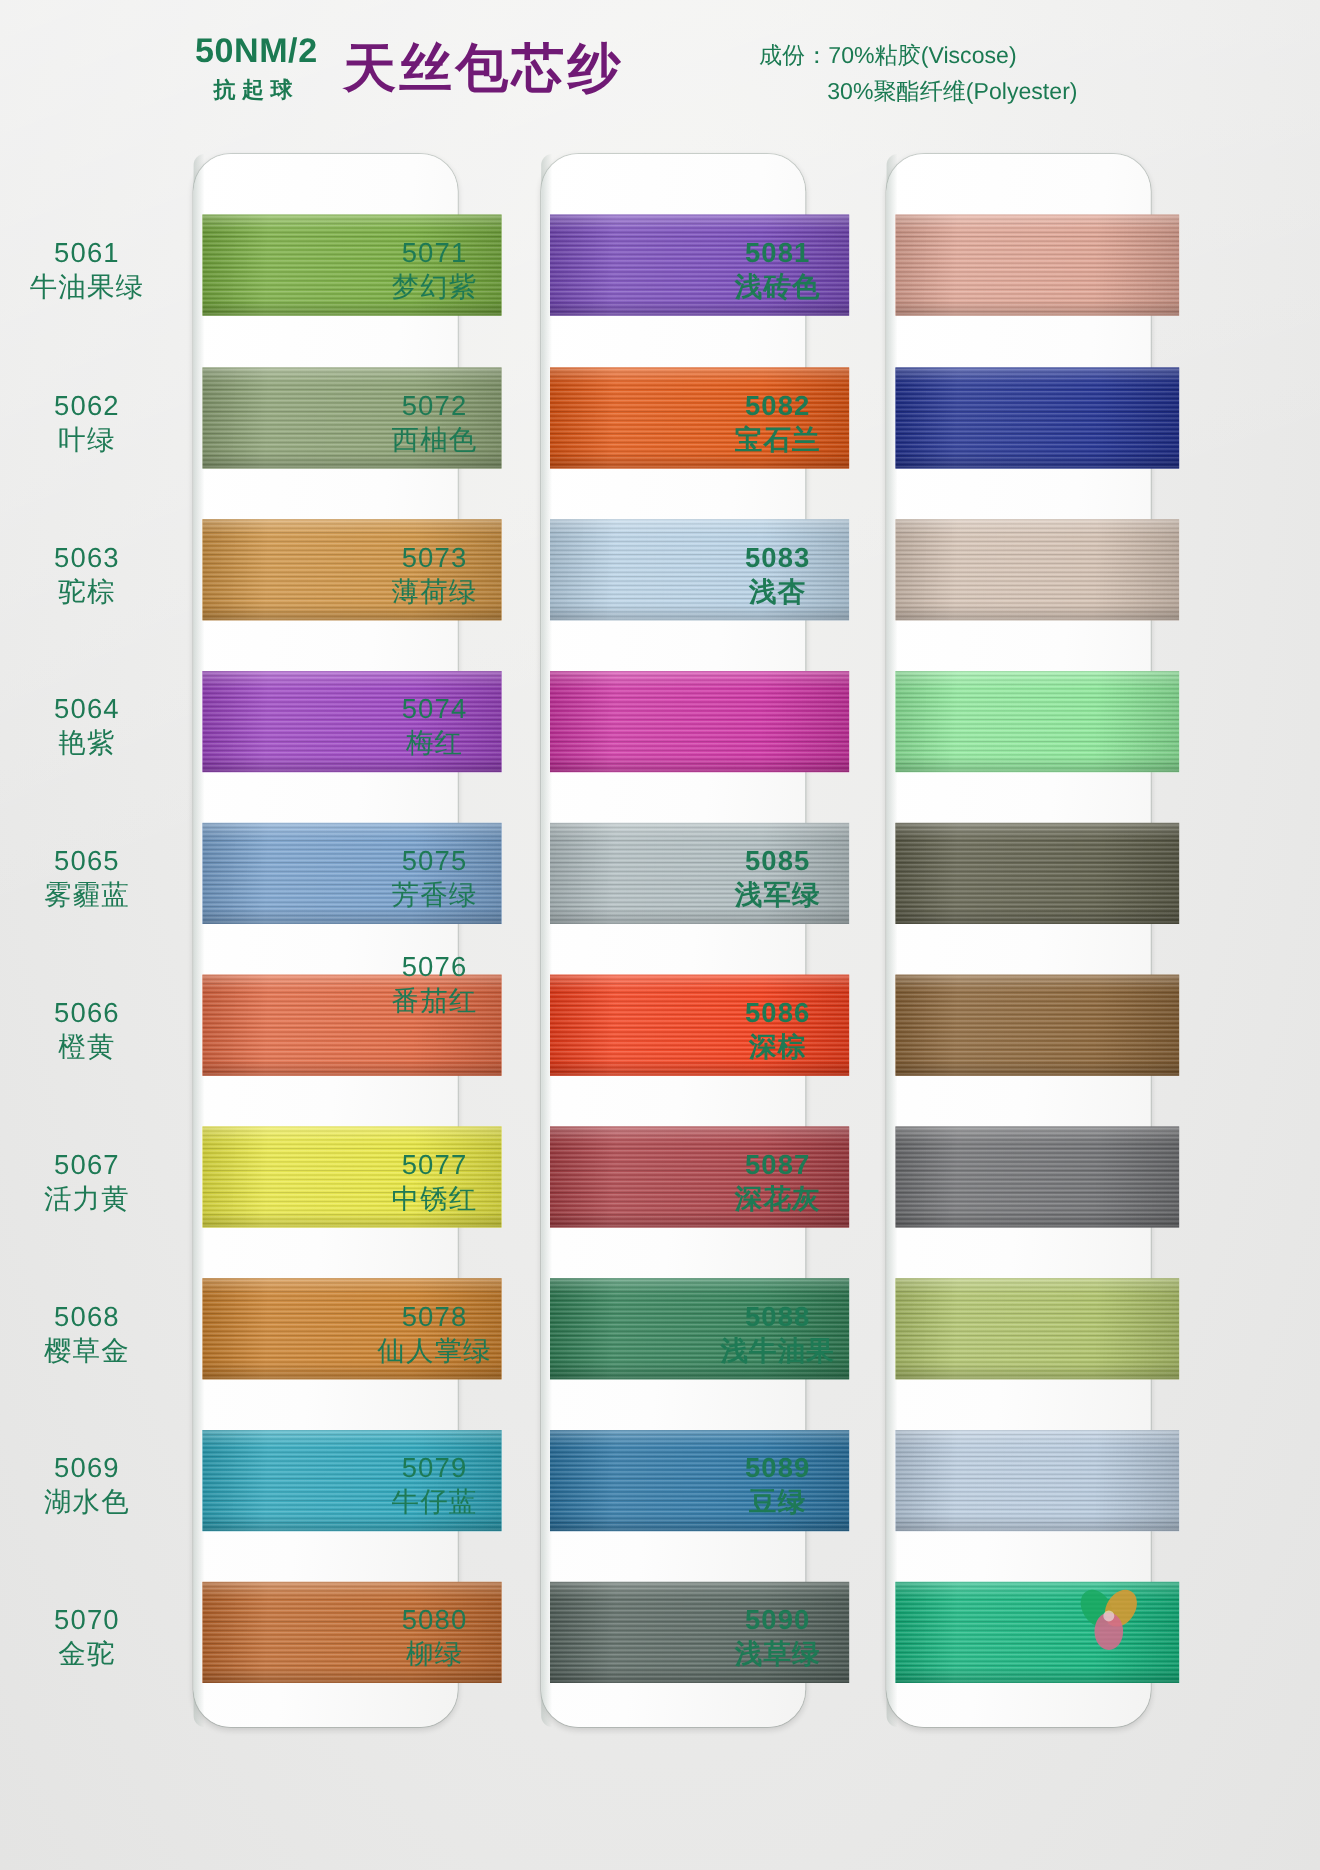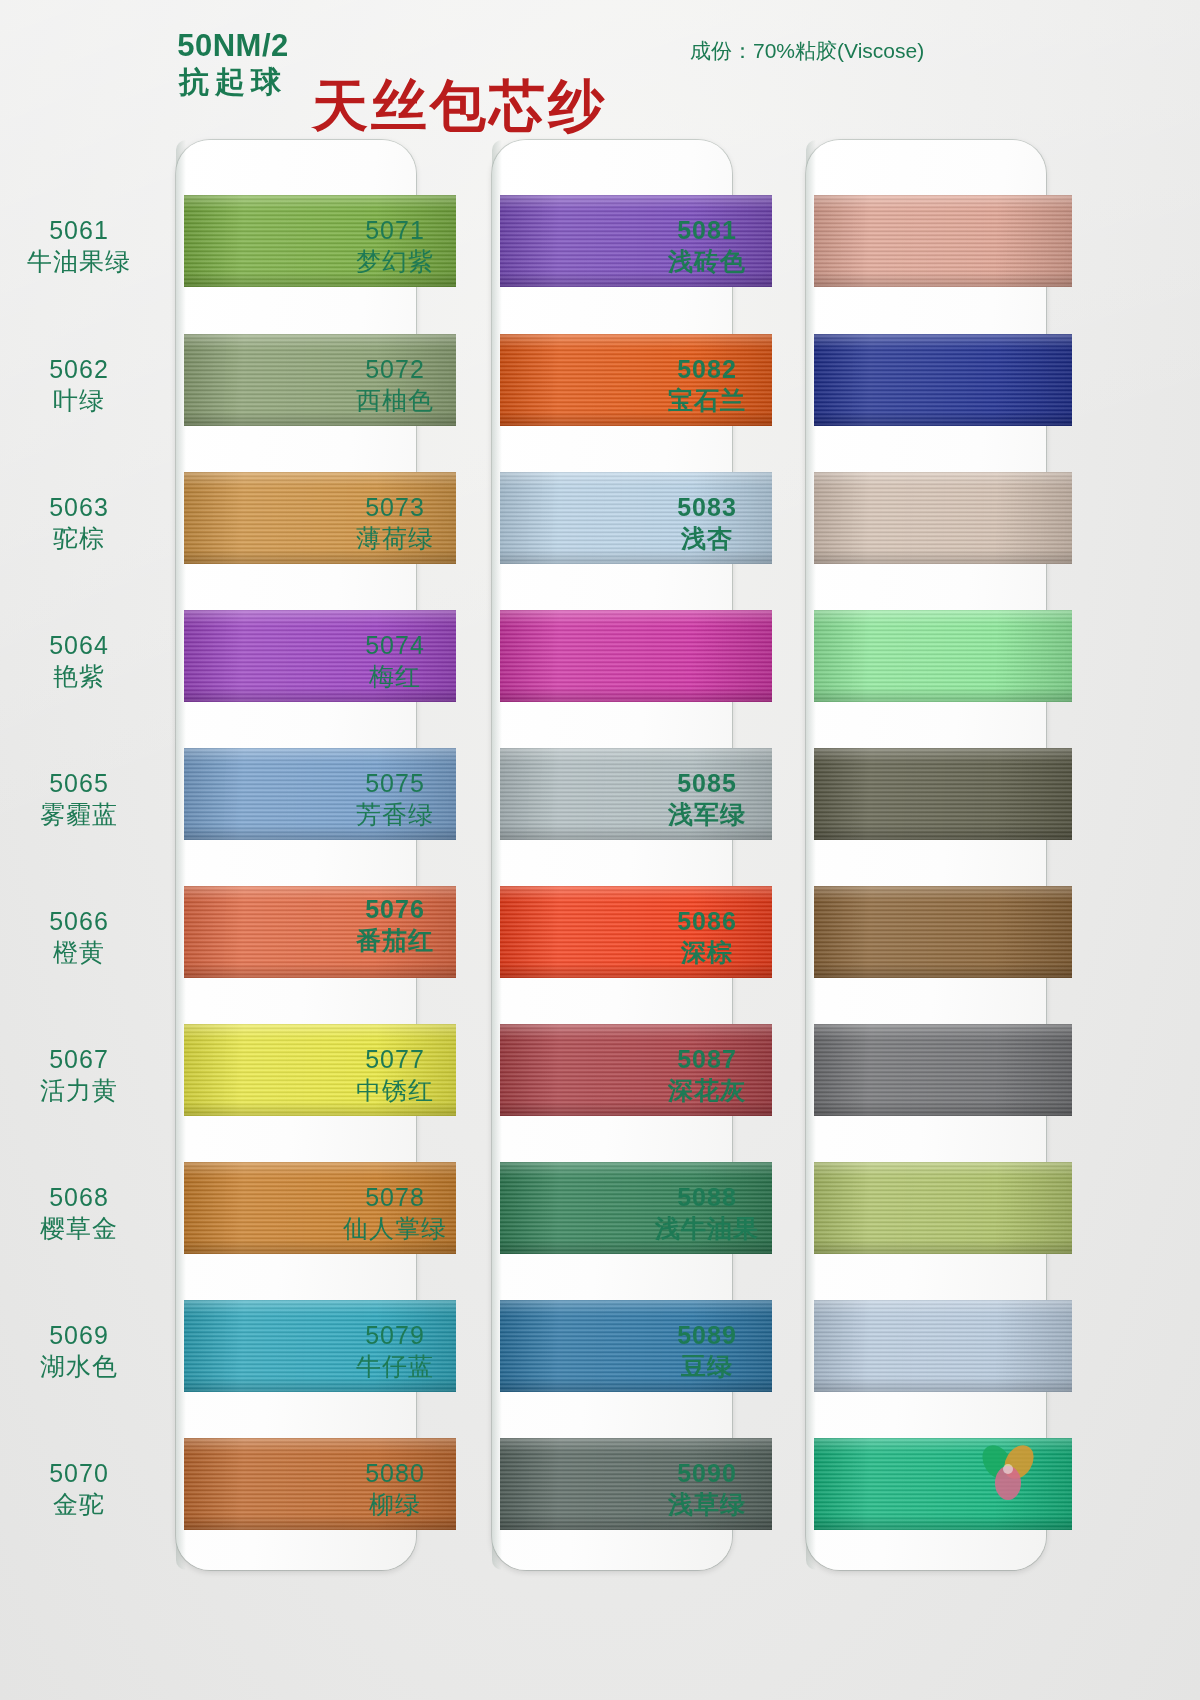--- a/index.html
+++ b/index.html
@@ -44,33 +44,32 @@
     color: #1b7a52;
     font-weight: bold;
     font-size: 31px;
     line-height: 36px;
     letter-spacing: 0.5px;
     text-align: center;
     width: 150px;
   }
   .hdr-spec .line2 {
     letter-spacing: 6px;
-    font-size: 30px;
+    font-size: 20px;
   }
   .hdr-title {
     position: absolute;
     left: 312px;
     top: 8px;
-    color: #b91c1c;
+    color: #701a75;
     font-weight: bold;
-    font-size: 56px;
+    font-size: 48px;
     line-height: 64px;
     letter-spacing: 3px;
     font-family: "DejaVu Sans", sans-serif;
-    margin-top: 44px;
   }
   .hdr-comp {
     position: absolute;
     left: 690px;
     top: 12px;
     color: #1b7a52;
     font-size: 21px;
     line-height: 33px;
     white-space: nowrap;
   }
@@ -195,20 +194,21 @@
 <div class="page"></div>
 
 <div class="header">
   <div class="hdr-spec">
     <div>50NM/2</div>
     <div class="line2">抗起球</div>
   </div>
   <div class="hdr-title">天丝包芯纱</div>
   <div class="hdr-comp">
     <div>成份：70%粘胶(Viscose)</div>
+    <div class="l2">30%聚酯纤维(Polyester)</div>
   </div>
 </div>
 
 <div class="board">
 
   <div class="column col1">
     <div class="strip"></div>
     <div class="swatches">
         <div class="swatch" style="top: 55px; background: rgb(119, 173, 62);">
           <div class="wrap"></div>
@@ -330,21 +330,21 @@
         <div class="name">薄荷绿</div>
       </div>
       <div class="label" style="top: 490px;">
         <div class="code">5074</div>
         <div class="name">梅红</div>
       </div>
       <div class="label" style="top: 628px;">
         <div class="code">5075</div>
         <div class="name">芳香绿</div>
       </div>
-      <div class="label" style="top: 754px; font-weight: bold;">
+      <div class="label" style="top: 724px;">
         <div class="code">5076</div>
         <div class="name">番茄红</div>
       </div>
       <div class="label" style="top: 904px;">
         <div class="code">5077</div>
         <div class="name">中锈红</div>
       </div>
       <div class="label" style="top: 1042px;">
         <div class="code">5078</div>
         <div class="name">仙人掌绿</div>

